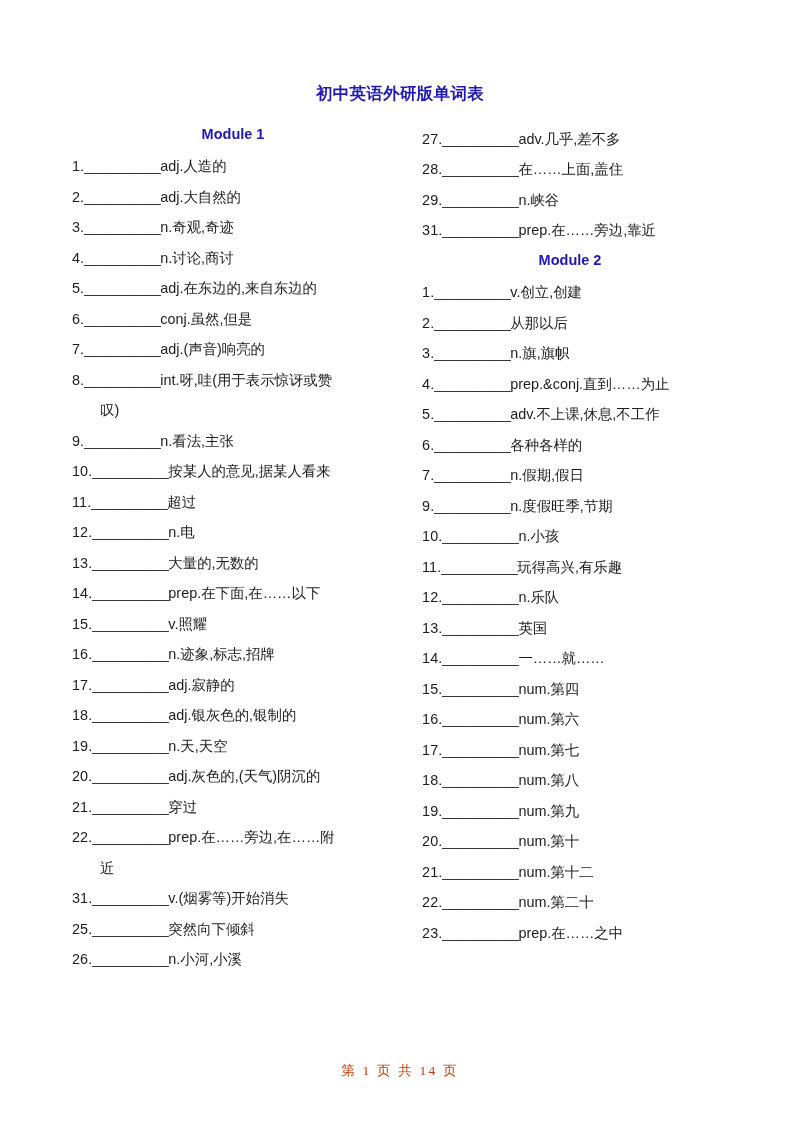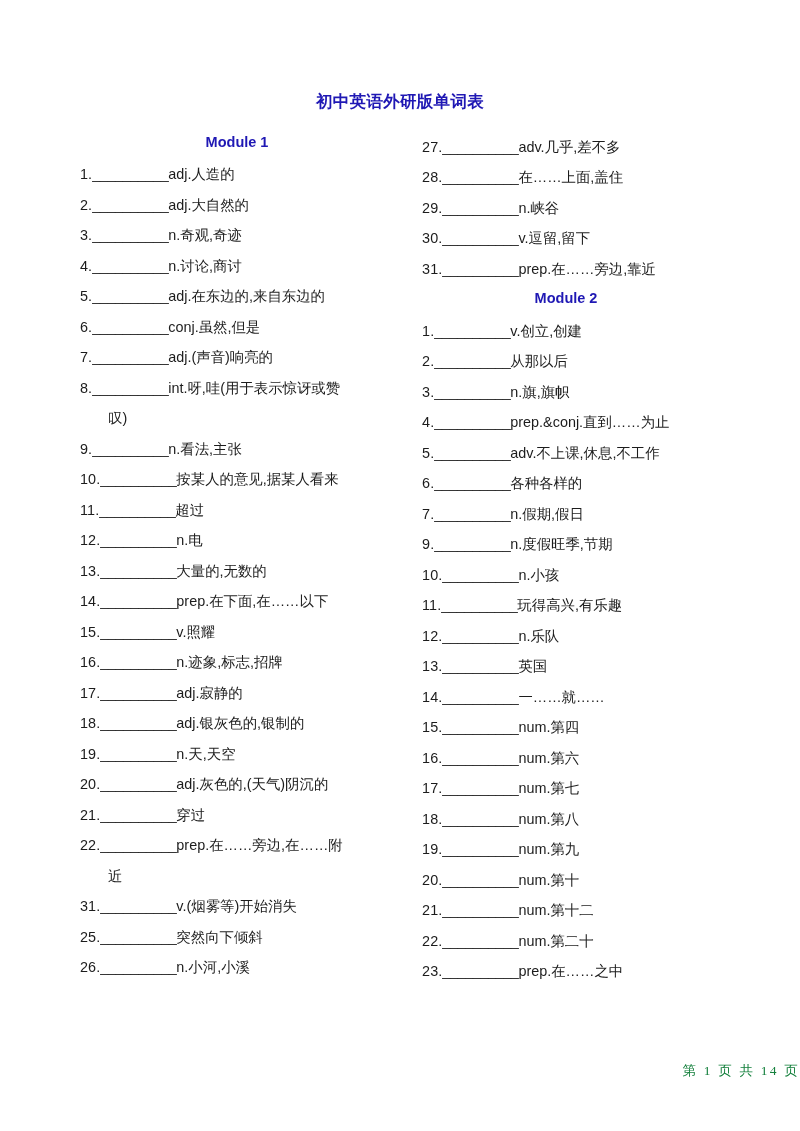--- a/index.html
+++ b/index.html
@@ -13,21 +13,21 @@
     font-family: "Liberation Sans", "DejaVu Sans", sans-serif;
     color: #1a1a1a;
     position: relative;
     overflow: hidden;
   }
   .page {
     width: 800px;
     height: 1131px;
     position: relative;
     box-sizing: border-box;
-    padding: 16px;
+    padding: 8px;
   }
 
   
   .title-block {
     text-align: center;
     padding-top: 76px;
   }
   .doc-title {
     font-size: 16.5px;
     font-weight: bold;
@@ -102,23 +102,23 @@
     color: #1c1c1c;
     padding-left: 28px;
   }
 
   
   .footer {
     position: absolute;
     left: 0;
     right: 0;
     top: 1062px;
-    text-align: right;
+    text-align: center;
     font-size: 13.5px;
-    color: #15803d;
+    color: #c2410c;
     letter-spacing: 2.2px;
     font-family: "Liberation Serif", "DejaVu Serif", serif;
   }
 </style>
 </head>
 <body>
 
 <div class="page">
 
   <div class="title-block">
@@ -158,21 +158,20 @@
           <div class="entry"><span class="num">25.</span><span class="blank">__________</span><span class="gloss">突然向下倾斜</span></div>
           <div class="entry"><span class="num">26.</span><span class="blank">__________</span><span class="gloss">n.小河,小溪</span></div>
         </div>
     </div>
 
     <div class="col col-right">
       <div id="right-entries-cont">
           <div class="entry"><span class="num">27.</span><span class="blank">__________</span><span class="gloss">adv.几乎,差不多</span></div>
           <div class="entry"><span class="num">28.</span><span class="blank">__________</span><span class="gloss">在……上面,盖住</span></div>
           <div class="entry"><span class="num">29.</span><span class="blank">__________</span><span class="gloss">n.峡谷</span></div>
-          <div class="entry"><span class="num">30.</span><span class="blank">__________</span><span class="gloss">v.逗留,留下</span></div>
           <div class="entry"><span class="num">31.</span><span class="blank">__________</span><span class="gloss">prep.在……旁边,靠近</span></div>
         </div>
       <div class="module-head">Module 2</div>
       <div id="right-entries">
           <div class="entry"><span class="num">1.</span><span class="blank">__________</span><span class="gloss">v.创立,创建</span></div>
           <div class="entry"><span class="num">2.</span><span class="blank">__________</span><span class="gloss">从那以后</span></div>
           <div class="entry"><span class="num">3.</span><span class="blank">__________</span><span class="gloss">n.旗,旗帜</span></div>
           <div class="entry"><span class="num">4.</span><span class="blank">__________</span><span class="gloss">prep.&amp;conj.直到……为止</span></div>
           <div class="entry"><span class="num">5.</span><span class="blank">__________</span><span class="gloss">adv.不上课,休息,不工作</span></div>
           <div class="entry"><span class="num">6.</span><span class="blank">__________</span><span class="gloss">各种各样的</span></div>

